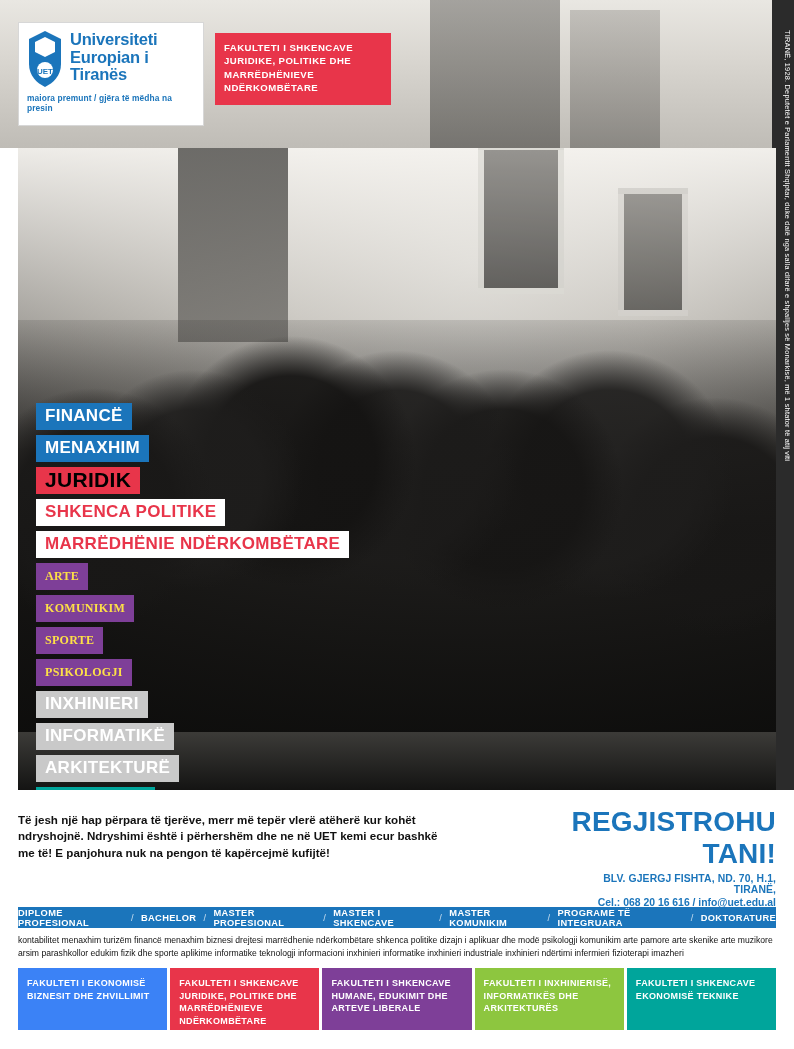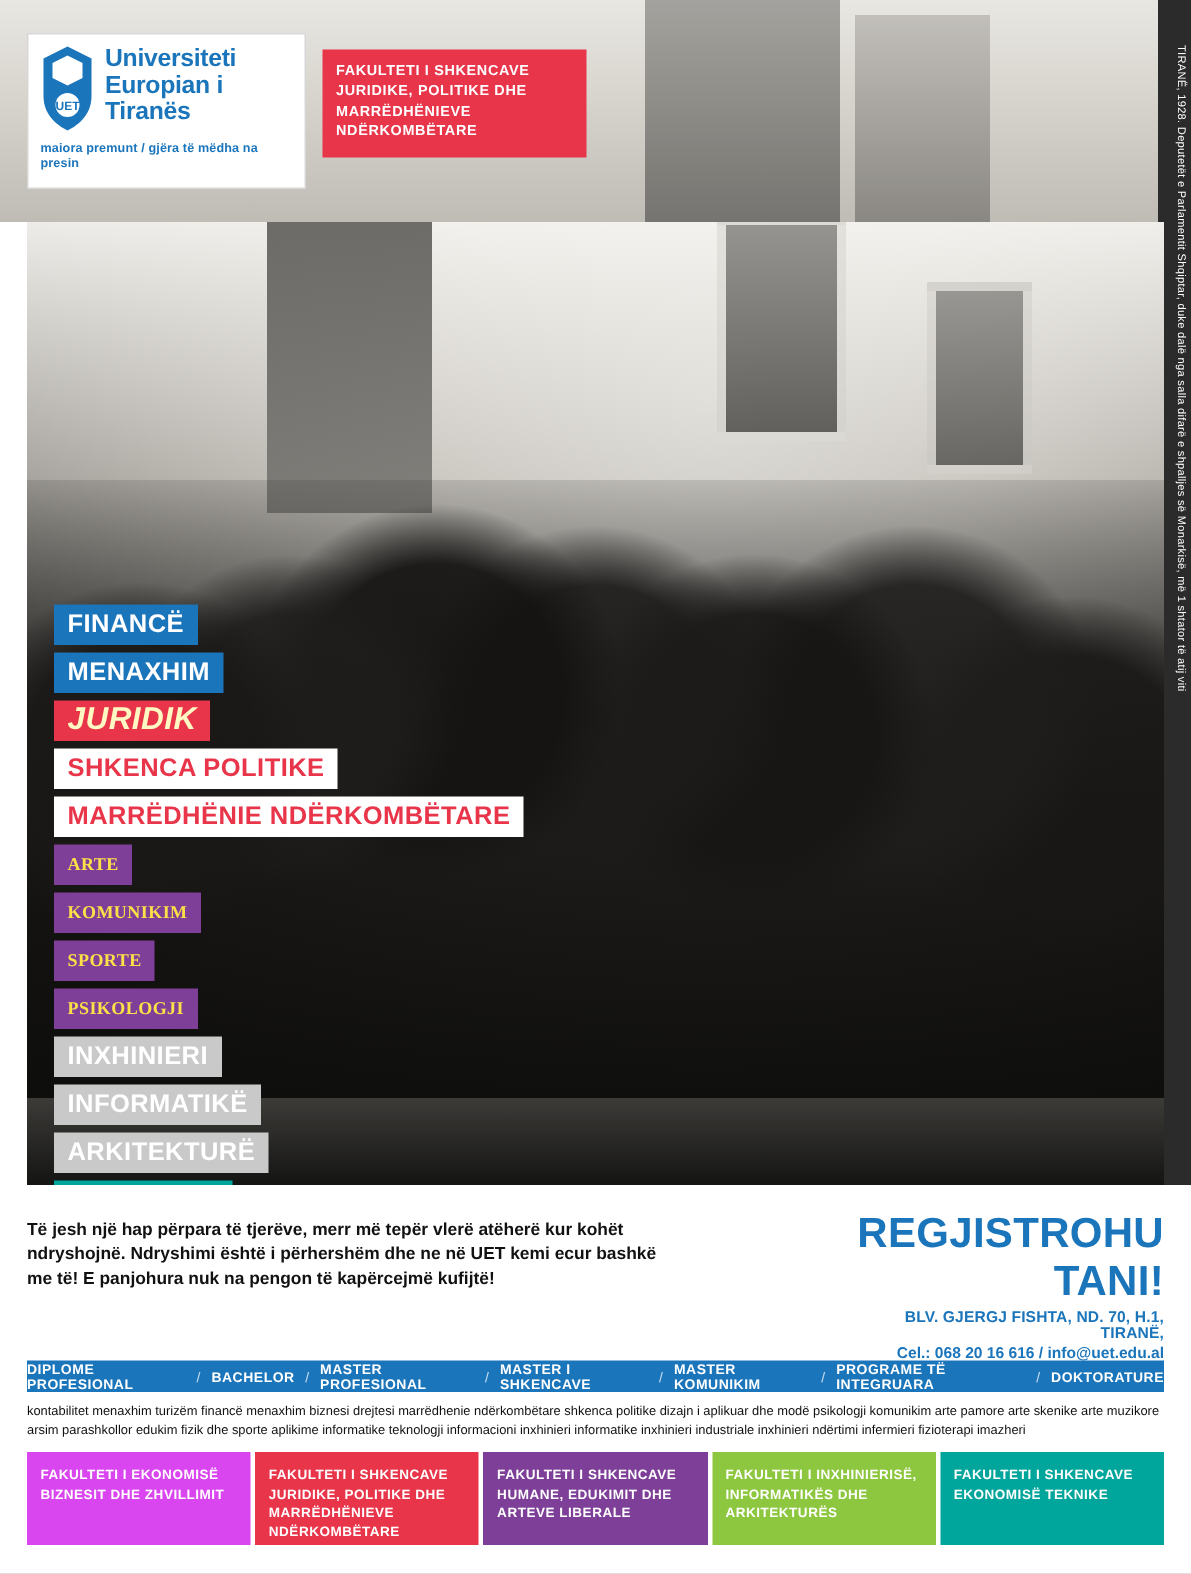--- a/index.html
+++ b/index.html
@@ -118,21 +118,21 @@
     position:absolute; left:18px; top:255px; width:360px;
   }
   .prog {
     display:inline-block; clear:both; float:left;
     padding:3px 9px 4px 9px; margin-bottom:5px;
     font-weight:bold; letter-spacing:.3px; line-height:20px;
     white-space:nowrap;
   }
   .prog-row { clear:both; display:block; }
   .p-blue   { background:#1b75bb; color:#fff; font-size:17px; }
-  .p-red    { background:#e8354a; color:#fef9c3; font-size:21px;font-style:italic; }
+  .p-red    { background:#e8354a; color:#000000; font-size:21px; }
   .p-redtxt { background:#ffffff; color:#e8354a; font-size:17px; }
   .p-purple { background:#7e3f98; color:#fde047; font-size:12px;font-family:Liberation Serif, serif; }
   .p-gray   { background:#c9c9c9; color:#ffffff; font-size:17px; }
   .p-teal   { background:#00a59b; color:#fff; font-size:17px; }
 
   
   .midtext {
     position:absolute; left:18px; top:812px; width:420px;
     font-size:11.6px; line-height:16.4px; color:#111; font-weight:bold;
   }
@@ -297,20 +297,20 @@
       <span>MASTER KOMUNIKIM</span>
       <span class="sep">/</span>
       <span>PROGRAME TË INTEGRUARA</span>
       <span class="sep">/</span>
       <span>DOKTORATURE</span>
     </div>
 
   <div class="keywords">kontabilitet  menaxhim  turizëm  financë  menaxhim biznesi  drejtesi  marrëdhenie ndërkombëtare  shkenca politike  dizajn i aplikuar dhe modë  psikologji  komunikim  arte pamore  arte skenike  arte muzikore  arsim parashkollor  edukim fizik dhe sporte  aplikime informatike  teknologji informacioni  inxhinieri informatike  inxhinieri industriale  inxhinieri ndërtimi  infermieri  fizioterapi  imazheri</div>
 
   <div class="footer" id="footer">
-      <div class="fac c0" style="background: #d946ef;">FAKULTETI I EKONOMISË BIZNESIT DHE ZHVILLIMIT</div>
+      <div class="fac c0" style="background: #3b82f6;">FAKULTETI I EKONOMISË BIZNESIT DHE ZHVILLIMIT</div>
       <div class="fac c1" style="background: rgb(232, 53, 74);">FAKULTETI I SHKENCAVE JURIDIKE, POLITIKE DHE MARRËDHËNIEVE NDËRKOMBËTARE</div>
       <div class="fac c2" style="background: rgb(126, 63, 152);">FAKULTETI I SHKENCAVE HUMANE, EDUKIMIT DHE ARTEVE LIBERALE</div>
       <div class="fac c3" style="background: rgb(141, 198, 63);">FAKULTETI I INXHINIERISË, INFORMATIKËS DHE ARKITEKTURËS</div>
       <div class="fac c4" style="background: rgb(0, 165, 155);">FAKULTETI I SHKENCAVE EKONOMISË TEKNIKE</div>
     </div>
 
 </div>
 
 </body></html>

